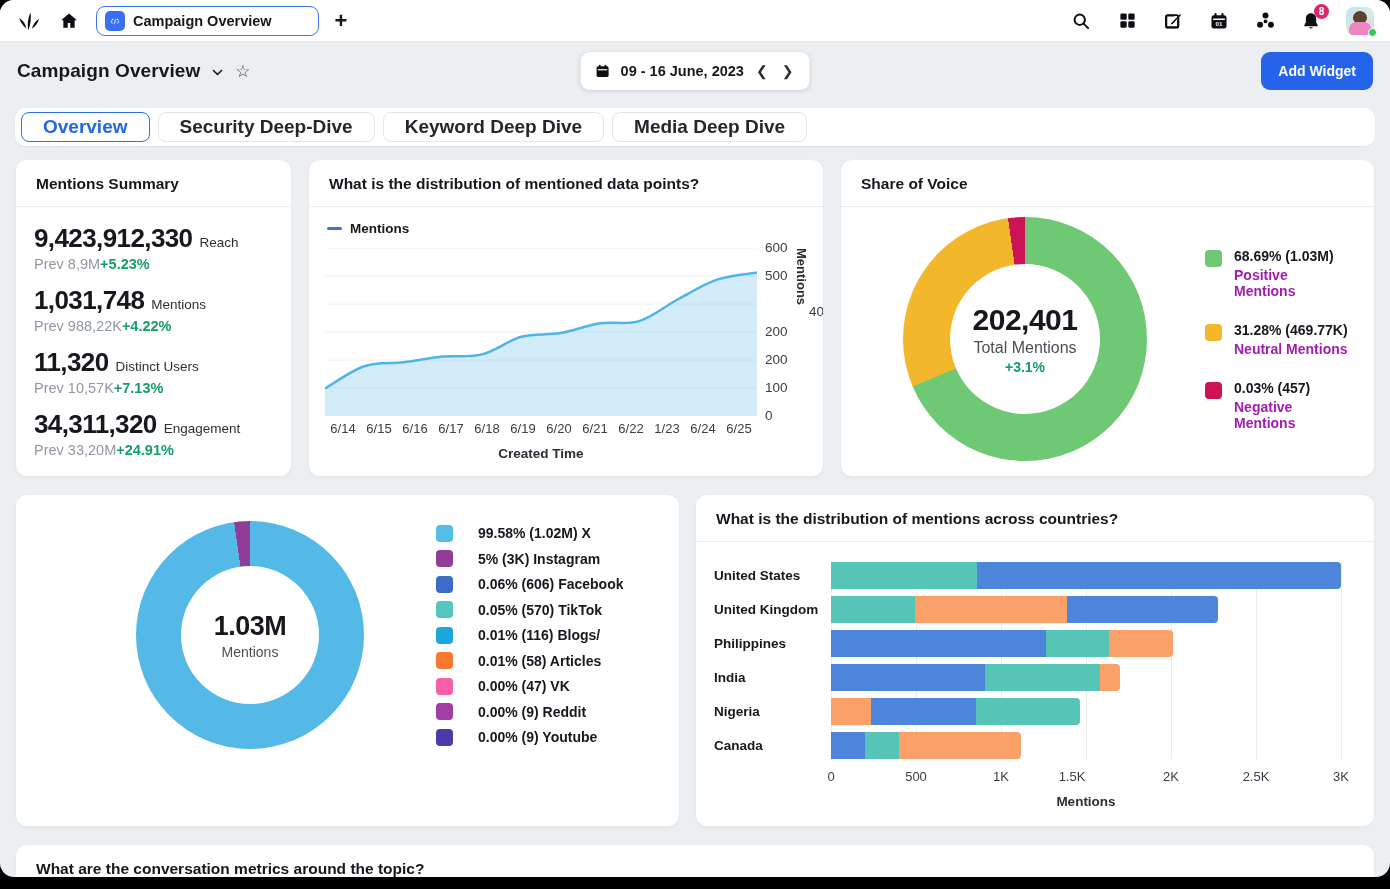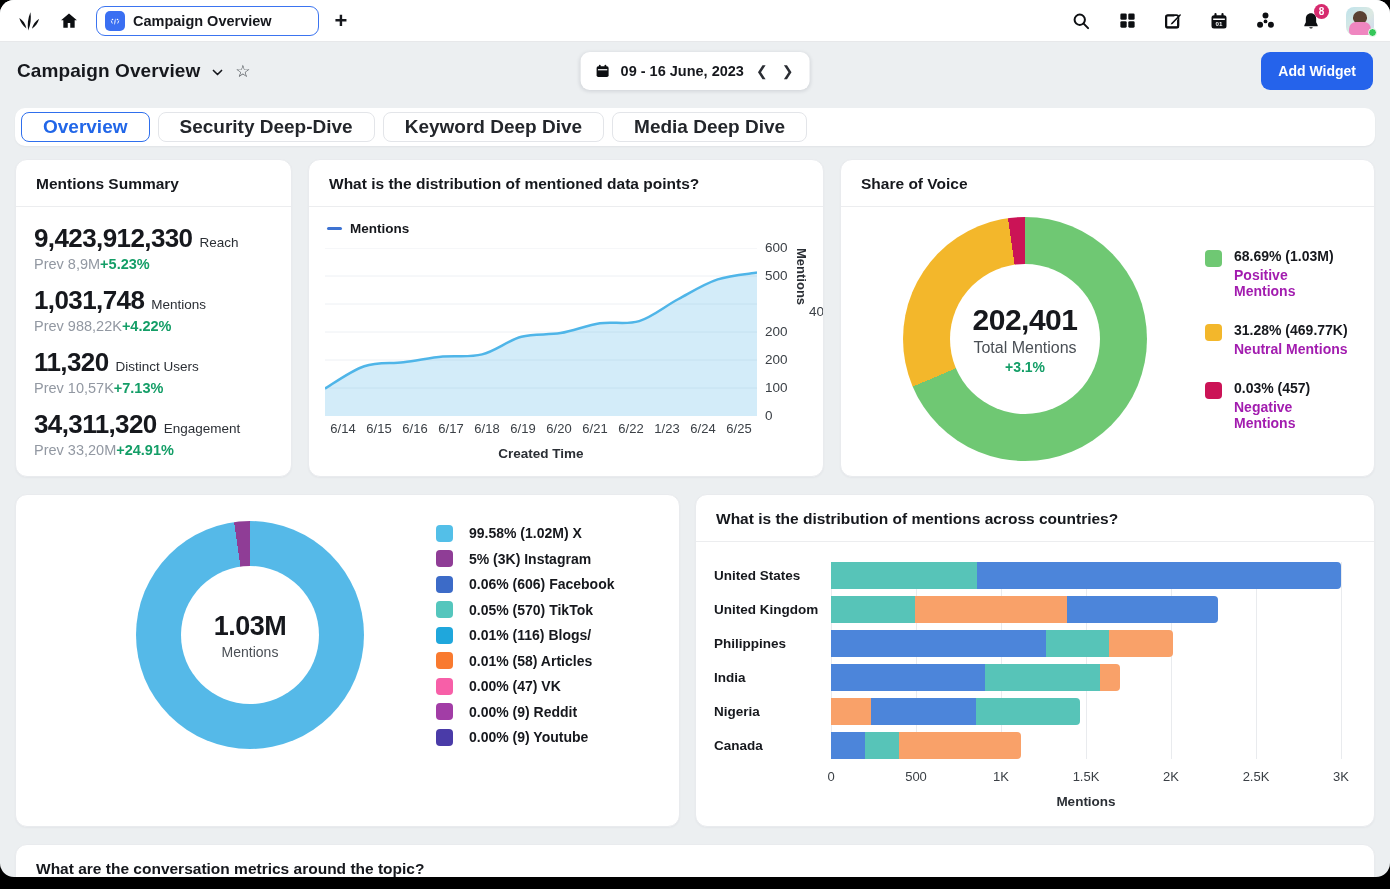--- a/index.html
+++ b/index.html
@@ -81,21 +81,21 @@
   .sov-legend{margin-left:58px;display:flex;flex-direction:column;gap:23px;}
   .sov-li{display:flex;gap:12px;cursor:pointer;}
   .sov-swatch{width:17px;height:17px;border-radius:4px;flex:none;margin-top:2px;}
   .sov-li-pct{font-size:14px;font-weight:700;color:#16181d;}
   .sov-li-name{font-size:14px;font-weight:700;color:#a21caf;margin-top:3px;}
 
   .ch-body{display:flex;align-items:center;padding:0 24px;height:280px;}
   .ch-donut{width:228px;height:228px;margin-left:96px;}
   .ch-donut::after{inset:45px;}
   .ch-legend{margin-left:72px;display:flex;flex-direction:column;gap:8.5px;}
-  .ch-li{display:flex;align-items:center;gap:16px;cursor:pointer;}
+  .ch-li{display:flex;align-items:center;gap:25px;cursor:pointer;}
   .ch-swatch{width:17px;height:17px;border-radius:4px;flex:none;}
   .ch-li-label{font-size:14px;font-weight:700;color:#16181d;white-space:nowrap;}
 
   
   .co-body{padding:20px 24px 6px 18px;}
   .co-flex{display:flex;}
   .co-labels{width:117px;display:flex;flex-direction:column;}
   .co-label{height:27px;margin-bottom:7px;display:flex;align-items:center;font-size:13.5px;font-weight:700;color:#16181d;white-space:nowrap;}
   .co-plot{position:relative;width:510px;}
   .co-vline{position:absolute;top:0;bottom:7px;width:1px;background:#e9ebee;}
@@ -459,21 +459,21 @@
                   <div class="co-seg" style="width: 34px; background: rgb(76, 133, 218);"></div>
                   <div class="co-seg" style="width: 34px; background: rgb(87, 196, 184);"></div>
                   <div class="co-seg" style="width: 122.4px; background: rgb(249, 161, 105);"></div>
                 </div>
               </div>
           </div>
           <div class="co-ticks" id="co-ticks">
               <span class="co-tick" style="left: 0px;">0</span>
               <span class="co-tick" style="left: 85px;">500</span>
               <span class="co-tick" style="left: 170px;">1K</span>
-              <span class="co-tick" style="left: 255px;">1.5K</span>
+              <span class="co-tick" style="left: 241px;">1.5K</span>
               <span class="co-tick" style="left: 340px;">2K</span>
               <span class="co-tick" style="left: 425px;">2.5K</span>
               <span class="co-tick" style="left: 510px;">3K</span>
             </div>
           <div class="co-xaxis-title">Mentions</div>
         </div>
       </div>
     </div>
 
     <div class="row3">

